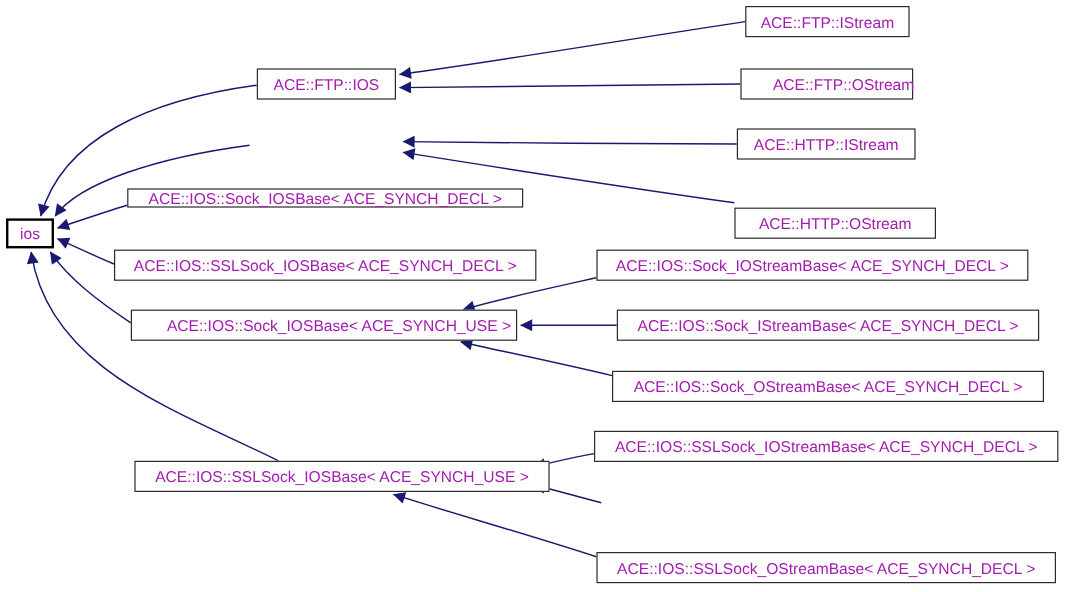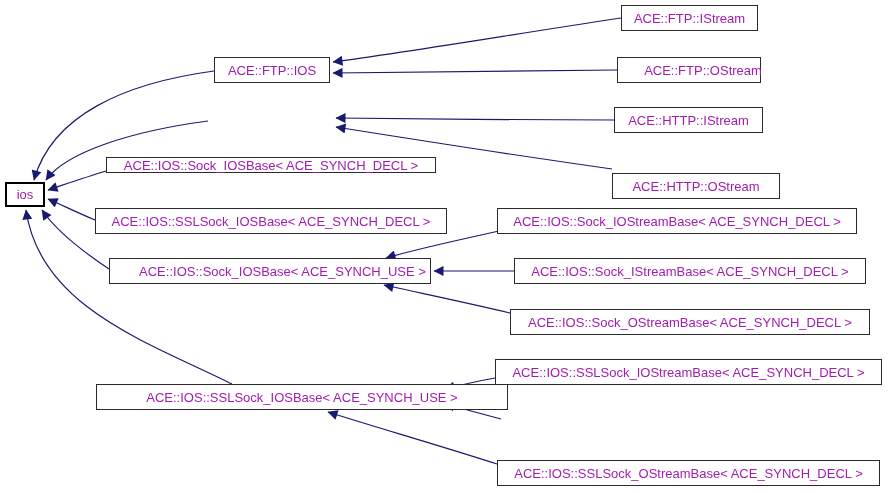--- a/index.html
+++ b/index.html
@@ -89,21 +89,21 @@
   </div>
 
   <div class="node" style="left:95px; top:208px; width:352px; height:26px;">
     <span>ACE::IOS::SSLSock_IOSBase&lt; ACE_SYNCH_DECL &gt;</span>
   </div>
 
   <div class="node" style="left:109px; top:258px; width:322px; height:26px;padding-left:25px;">
     <span>ACE::IOS::Sock_IOSBase&lt; ACE_SYNCH_USE &gt;</span>
   </div>
 
-  <div class="node" style="left:96px; top:384px; width:412px; height:26px;">
+  <div class="node" style="left:112px; top:384px; width:346px; height:26px;">
     <span>ACE::IOS::SSLSock_IOSBase&lt; ACE_SYNCH_USE &gt;</span>
   </div>
 
   <div class="node" style="left:621px; top:5px; width:137px; height:26px;">
     <span>ACE::FTP::IStream</span>
   </div>
 
   <div class="node" style="left:617px; top:57px; width:144px; height:26px;padding-left:28px;">
     <span>ACE::FTP::OStream</span>
   </div>

